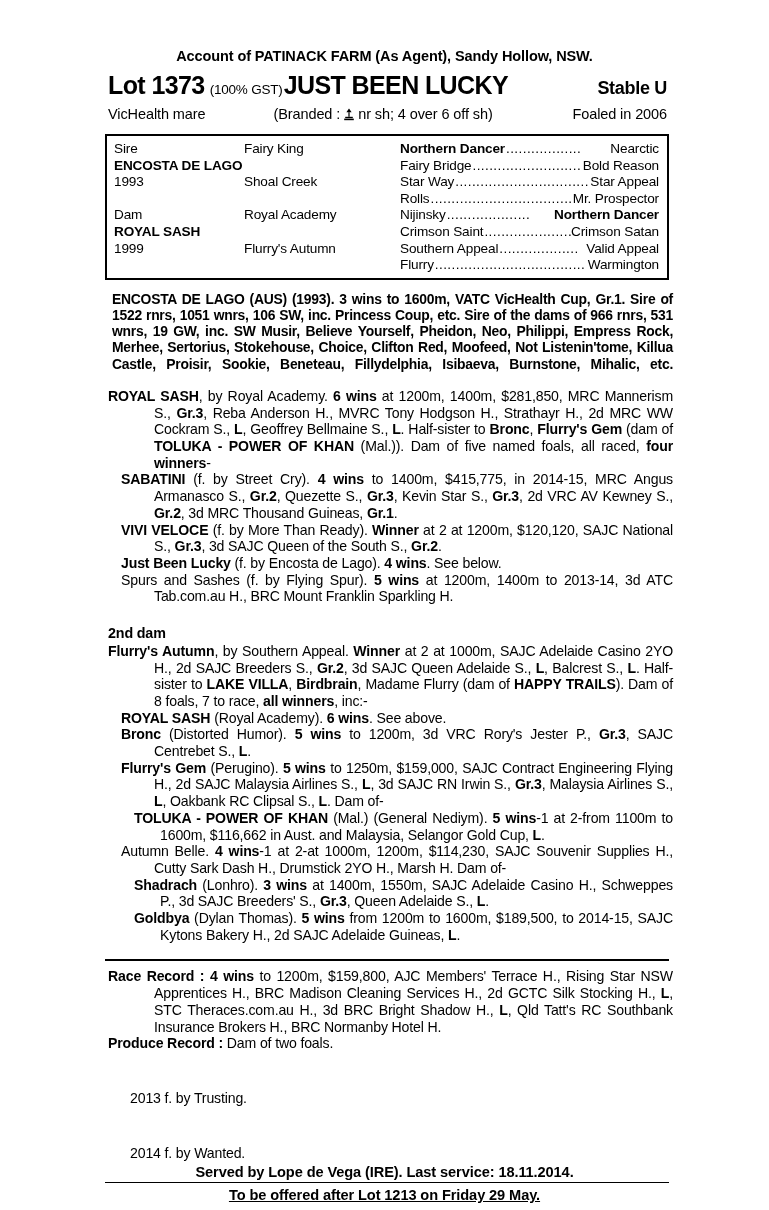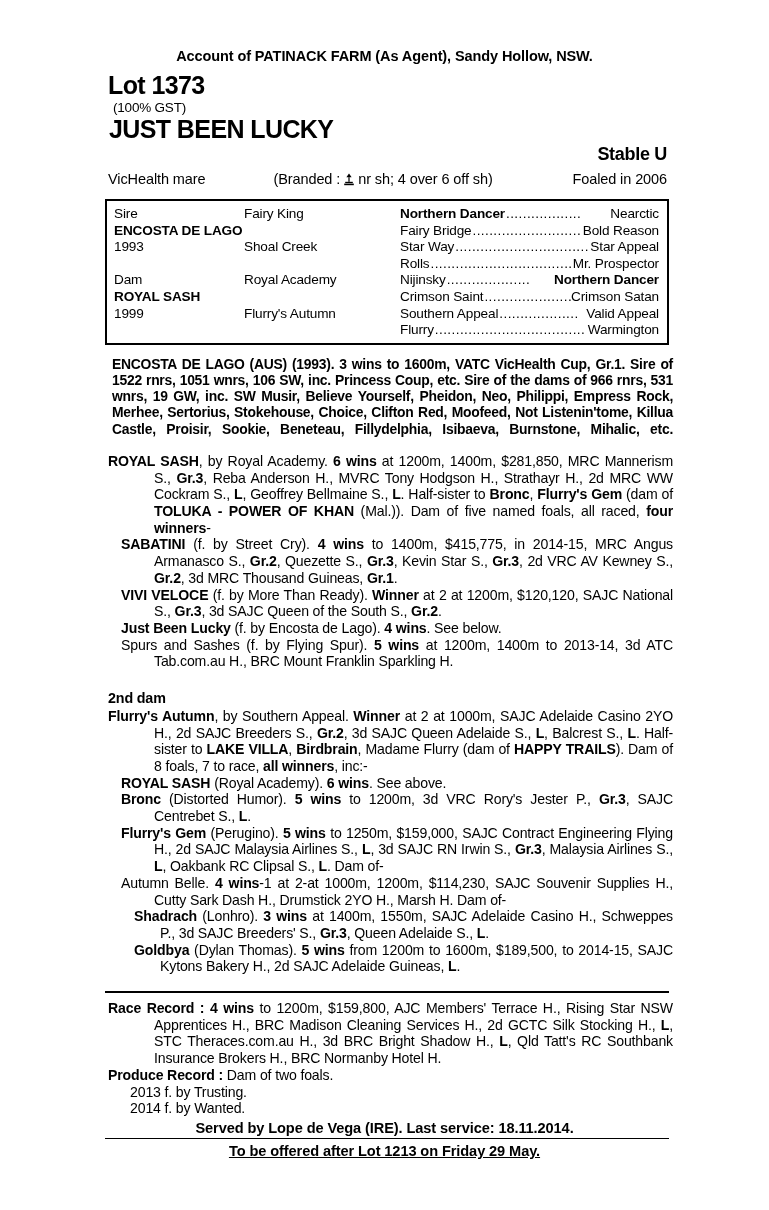--- a/index.html
+++ b/index.html
@@ -29,21 +29,20 @@
     font-weight: bold;
     font-size: 14.5px;
     letter-spacing: -0.1px;
     padding-top: 48px;
   }
 
   .lot-row {
     display: flex;
     align-items: baseline;
     padding: 7px 102px 0 108px;
-    flex-direction: column;
   }
   .lot-no {
     font-size: 25px;
     font-weight: bold;
     letter-spacing: -0.6px;
     white-space: nowrap;
   }
   .gst {
     font-size: 13.5px;
     letter-spacing: -0.2px;
@@ -185,21 +184,21 @@
     border-top: 2px solid #000;
   }
   .record {
     margin: 7px 96px 0 108px;
     font-size: 14.1px;
     line-height: 16.7px;
     letter-spacing: -0.15px;
   }
   .record .entry { padding-left: 46px; text-indent: -46px; }
   .record .prod { padding-left: 0; text-indent: 0; margin-top: 0; }
-  .record .foal { padding-left: 22px; text-indent: 0; }
+  .record .foal { padding-left: 22px; text-indent: 0; margin-top: 38px; }
 
   .served {
     text-align: center;
     font-weight: bold;
     font-size: 14.6px;
     letter-spacing: -0.1px;
     margin-top: 3px;
   }
   .rule2 {
     margin: 2px 100px 0 105px;
@@ -332,20 +331,21 @@
       </div>
   </div>
 
   <div class="section">
     <div class="sec-title">2nd dam</div>
     <div>
         <p class="entry ind0"><b>Flurry's Autumn</b><span>, by Southern Appeal. </span><b>Winner</b><span> at 2 at 1000m, SAJC Adelaide Casino 2YO H., 2d SAJC Breeders S., </span><b>Gr.2</b><span>, 3d SAJC Queen Adelaide S., </span><b>L</b><span>, Balcrest S., </span><b>L</b><span>. Half-sister to </span><b>LAKE VILLA</b><span>, </span><b>Birdbrain</b><span>, Madame Flurry (dam of </span><b>HAPPY TRAILS</b><span>). Dam of 8 foals, 7 to race, </span><b>all winners</b><span>, inc:-</span></p>
         <p class="entry ind1"><b>ROYAL SASH</b><span> (Royal Academy). </span><b>6 wins</b><span>. See above.</span></p>
         <p class="entry ind1"><b>Bronc</b><span> (Distorted Humor). </span><b>5 wins</b><span> to 1200m, 3d VRC Rory's Jester P., </span><b>Gr.3</b><span>, SAJC Centrebet S., </span><b>L</b><span>.</span></p>
         <p class="entry ind1"><b>Flurry's Gem</b><span> (Perugino). </span><b>5 wins</b><span> to 1250m, $159,000, SAJC Contract Engineering Flying H., 2d SAJC Malaysia Airlines S., </span><b>L</b><span>, 3d SAJC RN Irwin S., </span><b>Gr.3</b><span>, Malaysia Airlines S., </span><b>L</b><span>, Oakbank RC Clipsal S., </span><b>L</b><span>. Dam of-</span></p>
+        <p class="entry ind2"><b>TOLUKA - POWER OF KHAN</b><span> (Mal.) (General Nediym). </span><b>5 wins</b><span>-1 at 2-from 1100m to 1600m, $116,662 in Aust. and Malaysia, Selangor Gold Cup, </span><b>L</b><span>.</span></p>
         <p class="entry ind1"><span>Autumn Belle. </span><b>4 wins</b><span>-1 at 2-at 1000m, 1200m, $114,230, SAJC Souvenir Supplies H., Cutty Sark Dash H., Drumstick 2YO H., Marsh H. Dam of-</span></p>
         <p class="entry ind2"><b>Shadrach</b><span> (Lonhro). </span><b>3 wins</b><span> at 1400m, 1550m, SAJC Adelaide Casino H., Schweppes P., 3d SAJC Breeders' S., </span><b>Gr.3</b><span>, Queen Adelaide S., </span><b>L</b><span>.</span></p>
         <p class="entry ind2"><b>Goldbya</b><span> (Dylan Thomas). </span><b>5 wins</b><span> from 1200m to 1600m, $189,500, to 2014-15, SAJC Kytons Bakery H., 2d SAJC Adelaide Guineas, </span><b>L</b><span>.</span></p>
       </div>
   </div>
 
   <div class="rule"></div>
 
   <div class="record">
     <div>

